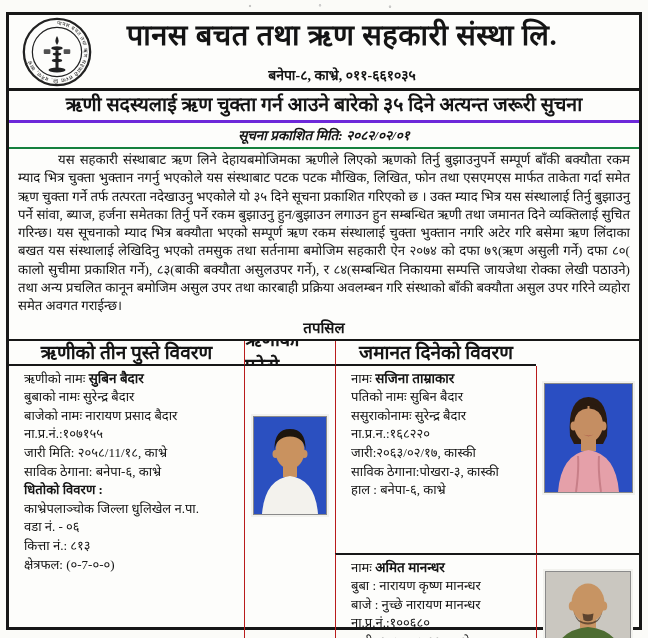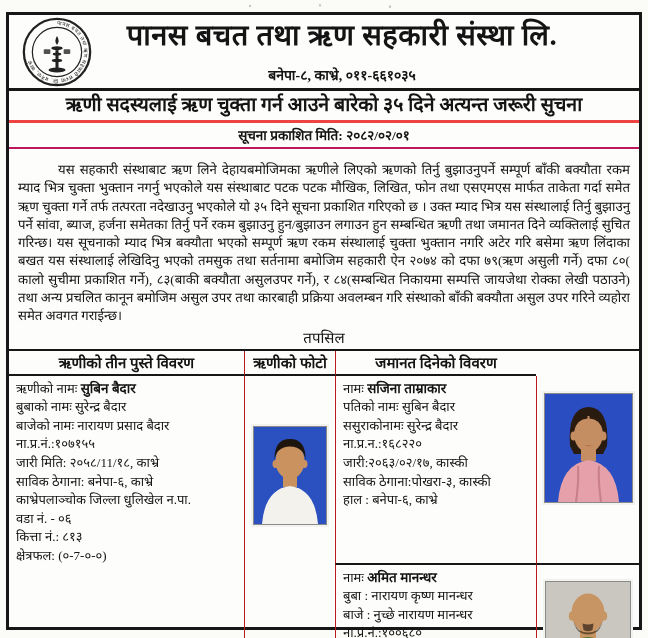--- a/index.html
+++ b/index.html
@@ -26,51 +26,51 @@
   .header{
     height:73px;border-bottom:3px solid #171717;
     display:flex;align-items:center;padding:0 8px;flex:0 0 auto;
   }
   .seal{flex:0 0 auto;margin-left:4px;}
   .head-text{flex:1;text-align:center;padding-right:40px;}
   .org-title{font-size:29px;font-weight:bold;line-height:32px;letter-spacing:.5px;text-align:center;}
   .org-address{font-size:14px;font-weight:bold;margin-top:14px;}
   
   .banner{
-    border-bottom:3px solid #ef4444;text-align:center;
+    border-bottom:3px solid #6d28d9;text-align:center;
     font-weight:bold;font-size:19.5px;line-height:24px;padding:2px 0 3px;flex:0 0 auto;
   }
   
   .date-row{
-    border-bottom:2px solid #be185d;text-align:center;
-    font-size:13.5px;font-weight:600;padding:3px 0;flex:0 0 auto;
-  }
-  
-  .body-block{padding:12px 9px 0;flex:0 0 auto;}
+    border-bottom:2px solid #15803d;text-align:center;
+    font-size:13.5px;font-weight:600;padding:3px 0;flex:0 0 auto;font-style:italic;
+  }
+  
+  .body-block{padding:2px 9px 0;flex:0 0 auto;}
   .body-text{
     margin:0;text-align:justify;font-size:13.2px;line-height:18.3px;
     text-indent:40px;
   }
-  .tapasil{text-align:center;font-weight:normal;font-size:15px;padding:1px 0 2px;}
+  .tapasil{text-align:center;font-weight:bold;font-size:15px;padding:1px 0 2px;}
   
   .grid{
     flex:1;display:grid;
     grid-template-columns:235px 91px 201px 1fr;
     grid-template-rows:25px 187px 1fr;
     border-top:2px solid #171717;
   }
   .cell{border-left:1px solid #b91c1c;overflow:hidden;}
   .cell.first{border-left:none;}
   .hcell{
     border-bottom:2px solid #171717;
     display:flex;align-items:center;justify-content:center;
-    font-weight:bold;font-size:15px;
+    font-weight:bold;font-size:19px;
   }
   .dcell{padding:4px 7px;font-size:13px;line-height:18.6px;}
-  .dcell .ln{white-space:nowrap;}
+  .dcell .ln{white-space:nowrap;margin-left:8px;}
   .name{font-weight:bold;font-size:13.5px;}
   .bold-ln{font-weight:bold;}
   .row2{border-top:2px solid #171717;}
   .c-borrower{grid-column:1;grid-row:2/4;}
   .c-bphoto{grid-column:2;grid-row:2/4;display:flex;justify-content:center;align-items:flex-start;padding-top:50px;}
   .c-g1{grid-column:3;grid-row:2;}
   .c-g1p{grid-column:4;grid-row:2;display:flex;justify-content:center;align-items:flex-start;padding-top:17px;}
   .c-g2{grid-column:3;grid-row:3;}
   .c-g2p{grid-column:4;grid-row:3;display:flex;justify-content:center;align-items:flex-start;padding-top:16px;}
   .photo{display:block;border:1px solid #8a8a8a;box-shadow:0 0 0 2px #f2f2ee;}
@@ -123,20 +123,21 @@
     <div class="cell hcell">ऋणीको फोटो</div>
     <div class="cell hcell">जमानत दिनेको विवरण</div>
 
     <div class="cell first dcell c-borrower">
       <div class="ln"><span>ऋणीको नामः </span><span class="name">सुबिन बैदार</span></div>
       <div class="ln">बुबाको नामः सुरेन्द्र बैदार</div>
       <div class="ln">बाजेको नामः नारायण प्रसाद बैदार</div>
       <div class="ln">ना.प्र.नं.:१०७१५५</div>
       <div class="ln">जारी मिति: २०५८/11/१८, काभ्रे</div>
       <div class="ln">साविक ठेगाना: बनेपा-६, काभ्रे</div>
+      <div class="ln bold-ln">धितोको विवरण :</div>
       <div class="ln">काभ्रेपलाञ्चोक जिल्ला धुलिखेल न.पा.</div>
       <div class="ln">वडा नं. - ०६</div>
       <div class="ln">कित्ता नं.: ८१३</div>
       <div class="ln">क्षेत्रफल: (०-7-०-०)</div>
     </div>
 
     <div class="cell c-bphoto">
       <svg class="photo" width="72" height="97" viewBox="0 0 72 97">
         <rect x="0" y="0" width="72" height="97" fill="#2b50c0"></rect>
         <ellipse cx="21.5" cy="37" rx="3" ry="4" fill="#c9925f"></ellipse>

